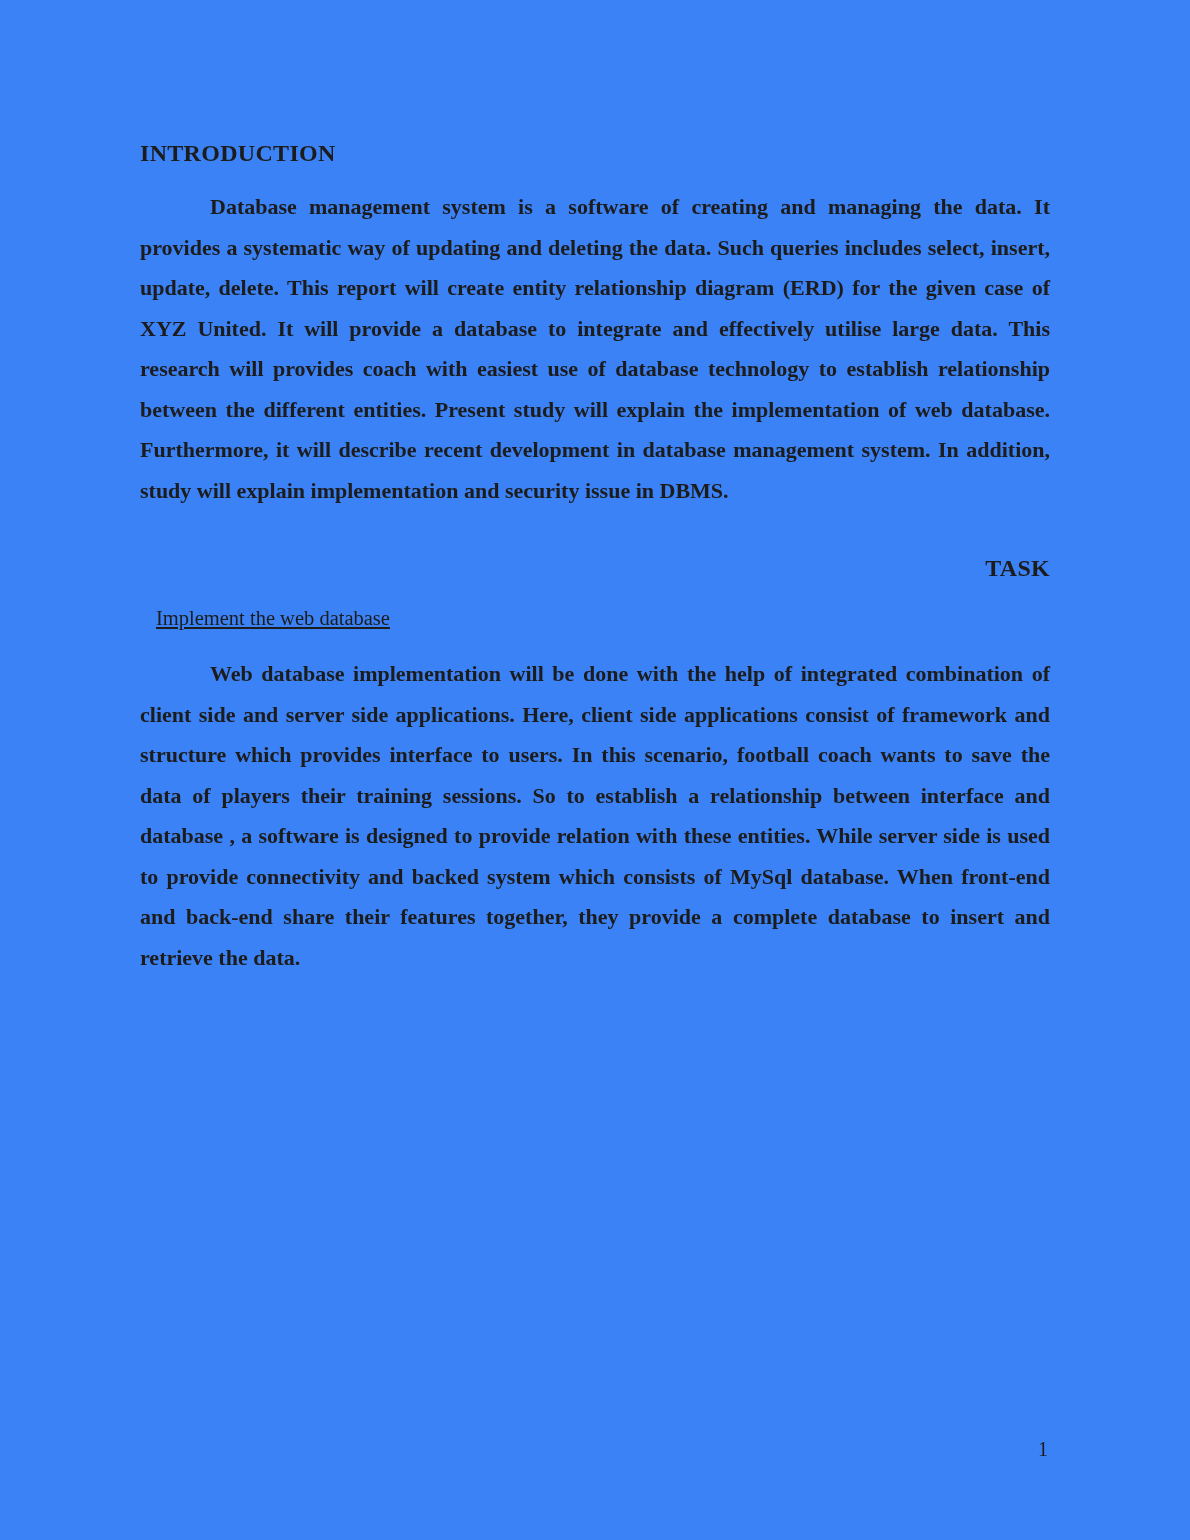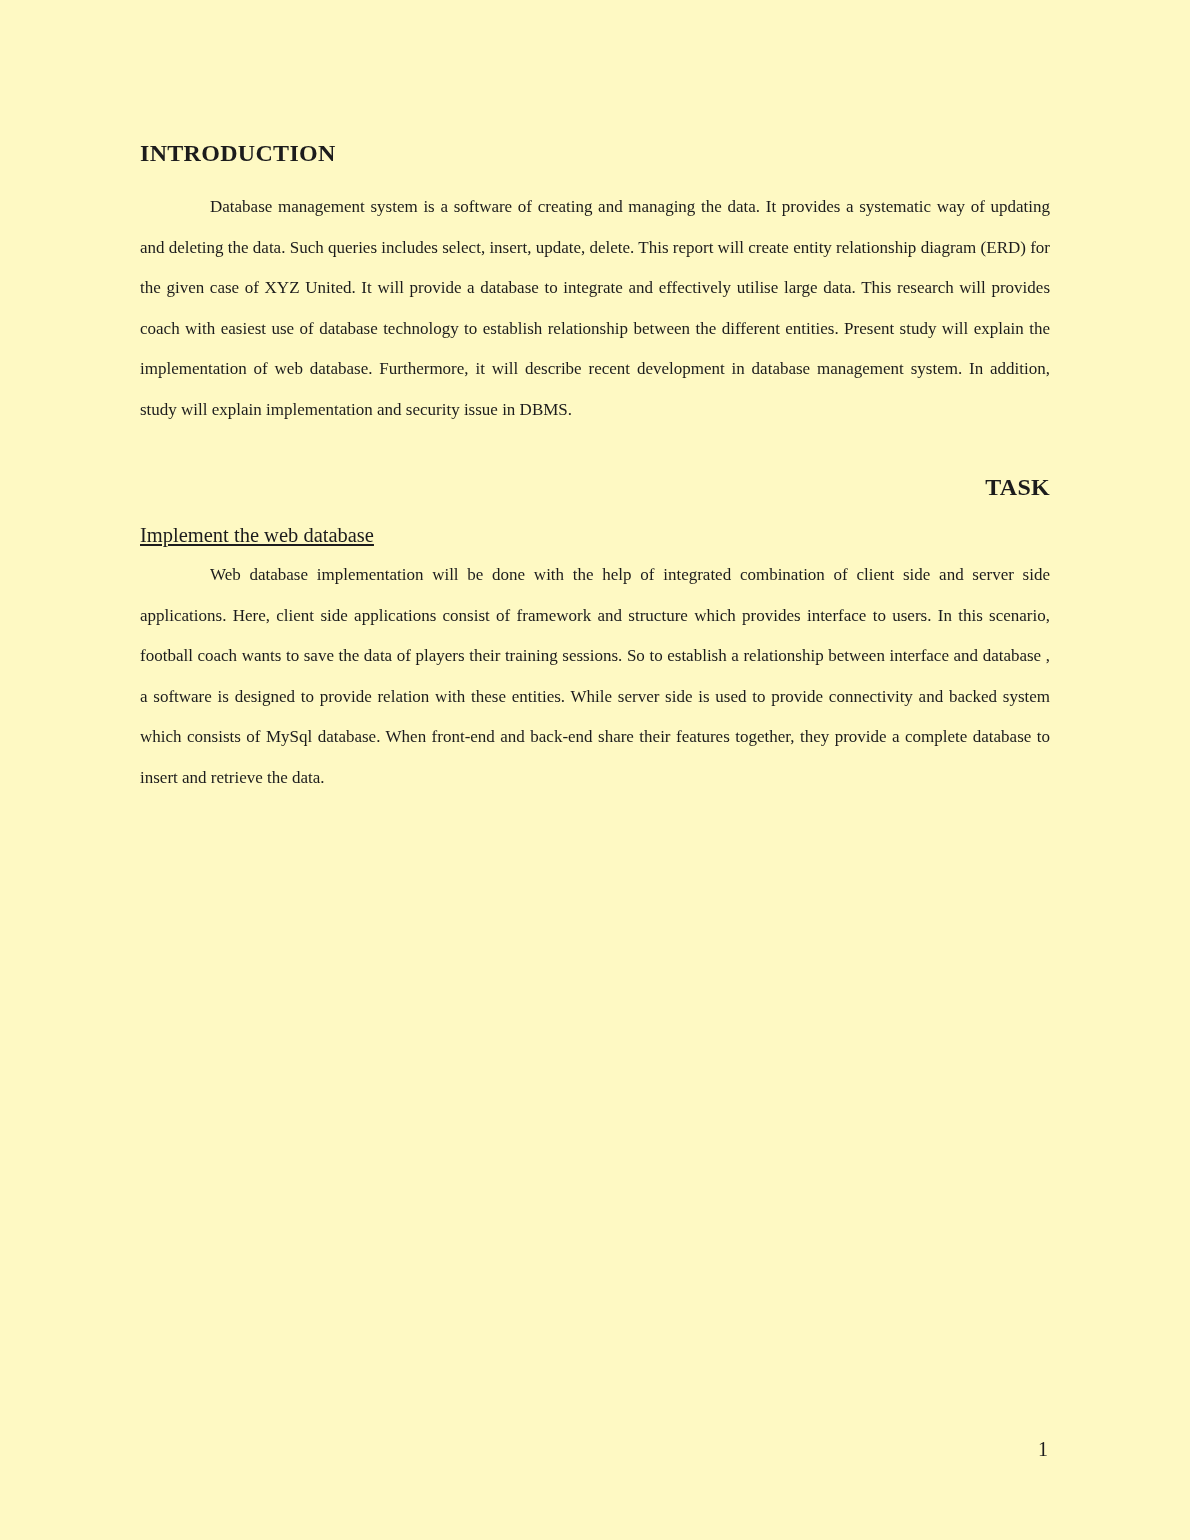--- a/index.html
+++ b/index.html
@@ -4,21 +4,21 @@
 <style>
   html, body {
     margin: 0;
     padding: 0;
     background: #ffffff;
   }
   .page {
     position: relative;
     width: 1190px;
     height: 1540px;
-    background: #fef9c3;
+    background: #3b82f6;
     font-family: "Liberation Serif", serif;
     color: #1c1c1c;
     overflow: hidden;
     box-sizing: border-box;
   }
   .content {
     position: absolute;
     left: 140px;
     right: 140px;
     top: 140px;
@@ -31,28 +31,29 @@
   }
   .section-heading.task {
     margin-top: 44px;
     margin-bottom: 14px;
     text-align: right;
   }
   .subheading {
     font-size: 20.5px;
     text-decoration: underline;
     line-height: 40px;
-    margin: 0;
+    margin: 16px;
   }
   .body-para {
-    font-size: 17px;
+    font-size: 22px;
     line-height: 40.5px;
     text-align: justify;
     text-indent: 70px;
     margin: 0;
+    font-weight: bold;
   }
   .page-number {
     position: absolute;
     top: 1438px;
     right: 142px;
     font-size: 20px;
   }
 </style>
 </head>
 <body>

